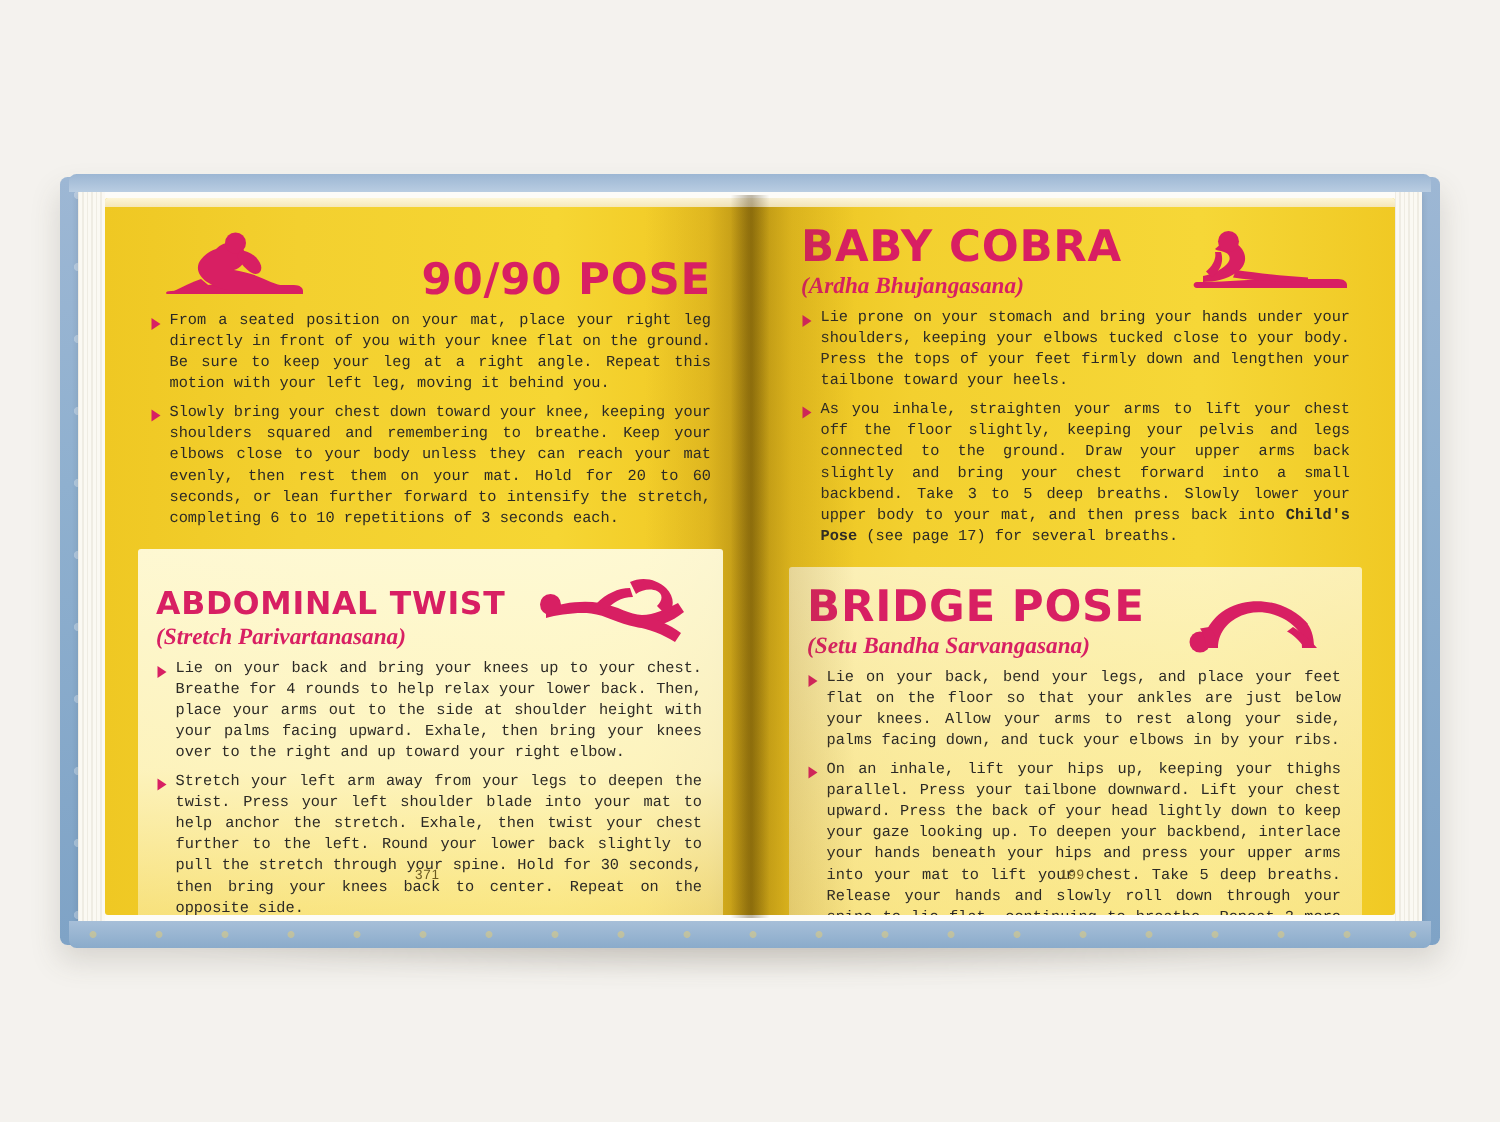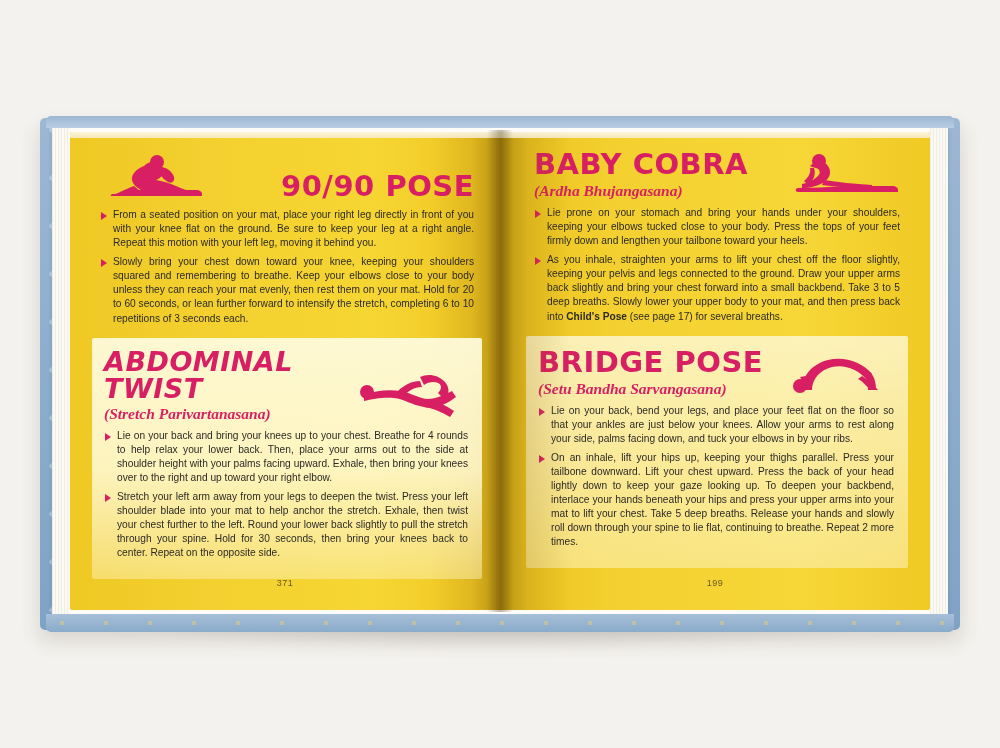--- a/index.html
+++ b/index.html
@@ -160,21 +160,21 @@
   h2.title {
     margin: 0;
     color: #d81f63;
     font-family: "DejaVu Sans", sans-serif;
     font-weight: 700;
     font-size: 29px;
     letter-spacing: 0.5px;
     line-height: 1.02;
     text-transform: uppercase;
   }
-  h2.title.small { font-size: 27px; font-style: italic; }
+  h2.title.small { font-size: 21px; }
   .subtitle {
     margin: 2px 0 0 0;
     color: #d81f63;
     font-style: italic;
     font-weight: 700;
     font-size: 15.5px;
     font-family: "Liberation Serif", serif;
   }
 
   .figure {
@@ -188,21 +188,21 @@
     padding: 0;
   }
   ul.steps li {
     position: relative;
     padding-left: 13px;
     margin-bottom: 5px;
     color: #2c2a26;
     font-size: 10.2px;
     line-height: 1.38;
     text-align: justify;
-    font-family: Liberation Sans, sans-serif;
+    font-family: Liberation Mono, monospace;
   }
   ul.steps li::before {
     content: "";
     position: absolute;
     left: 1px;
     top: 4px;
     width: 0; height: 0;
     border-left: 6px solid #d81f63;
     border-top: 4px solid transparent;
     border-bottom: 4px solid transparent;

